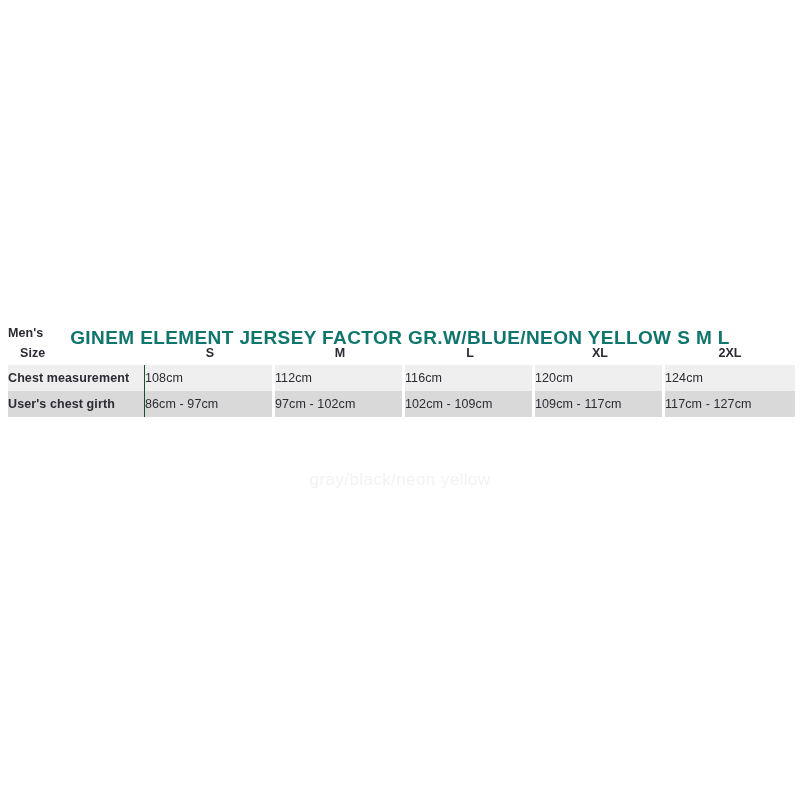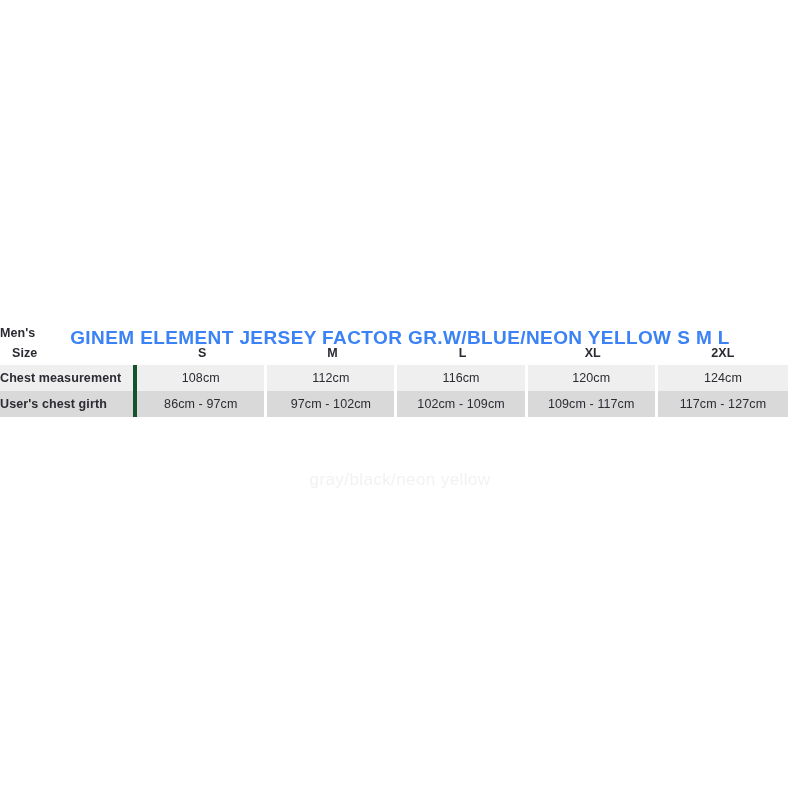--- a/index.html
+++ b/index.html
@@ -16,21 +16,21 @@
     font-family: "Liberation Sans", sans-serif;
     -webkit-font-smoothing: antialiased;
   }
 
   
   .watermark {
     position: absolute;
     left: 0;
     width: 800px;
     text-align: center;
-    color: #3b82f6;
+    color: #0f766e;
     font-size: 19px;
     font-weight: 700;
     letter-spacing: 0.4px;
     white-space: nowrap;
     user-select: none;
     pointer-events: none;
   }
   .watermark.wm-top  { top: 327px; }
   .watermark.wm-bot  { top: 470px; font-weight: 400; font-size: 17px; color: #f2f2f3; }
 
@@ -39,30 +39,32 @@
     position: absolute;
     left: 0;
     top: 326px;
     width: 800px;
   }
 
   .gender-label {
     font-size: 12.5px;
     font-weight: 700;
     color: #2b2b33;
+    padding-left: 8px;
     line-height: 15px;
     letter-spacing: 0.1px;
   }
 
   table.size-table {
     border-collapse: separate;
     border-spacing: 0;
     width: 788px;
     margin-left: 0;
     table-layout: fixed;
+    padding-left: 8px;
   }
 
   table.size-table col.c-label { width: 137px; }
   table.size-table col.c-size  { width: 130px; }
 
   table.size-table th,
   table.size-table td {
     font-size: 12.5px;
     color: #2b2b33;
     height: 26px;
@@ -85,24 +87,24 @@
   }
 
   
   tr.row-odd  td { background: #efefef; }
   tr.row-even td { background: #d9d9d9; }
 
   td.lbl {
     text-align: left;
     padding-left: 10px;
     font-weight: 700;
-    border-right: 4px solid #14532d;
+    border-right: 1px solid #14532d;
   }
   td.val {
-    text-align: center;
+    text-align: left;
     font-weight: 400;
     border-right: 3px solid #ffffff;
   }
   td.val:last-child { border-right: none; }
 </style>
 </head>
 <body>
 
 <div class="watermark wm-top">GINEM ELEMENT JERSEY FACTOR GR.W/BLUE/NEON YELLOW S M L</div>
 <div class="watermark wm-bot">gray/black/neon yellow</div>

